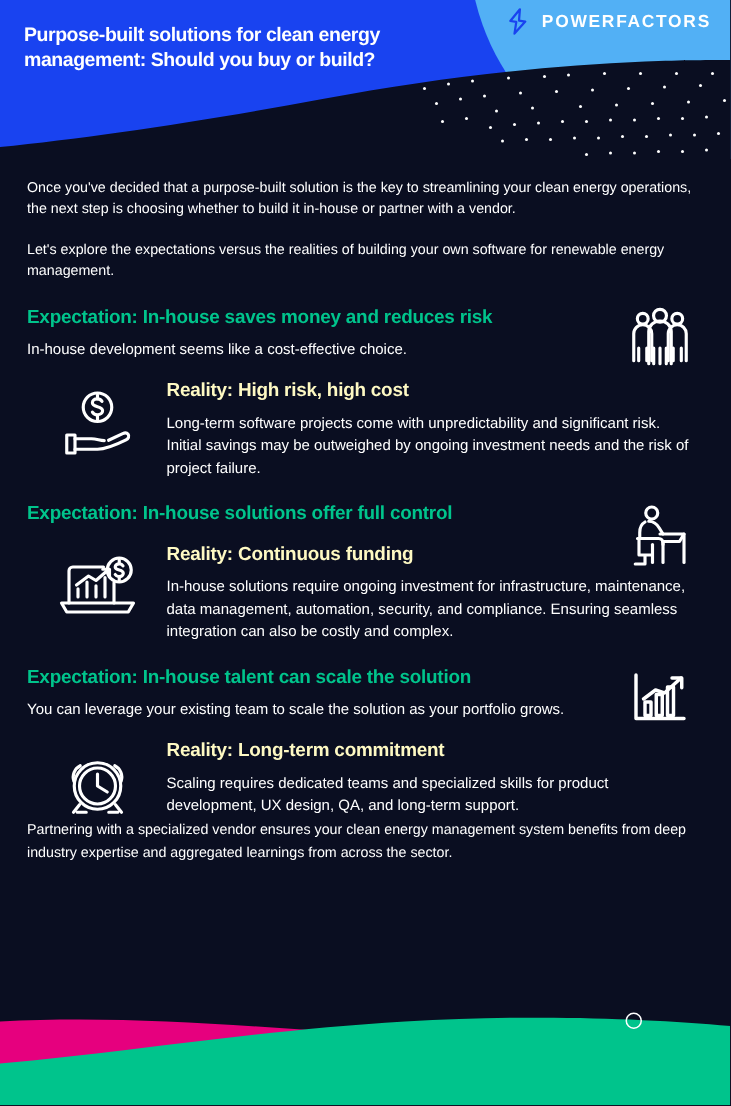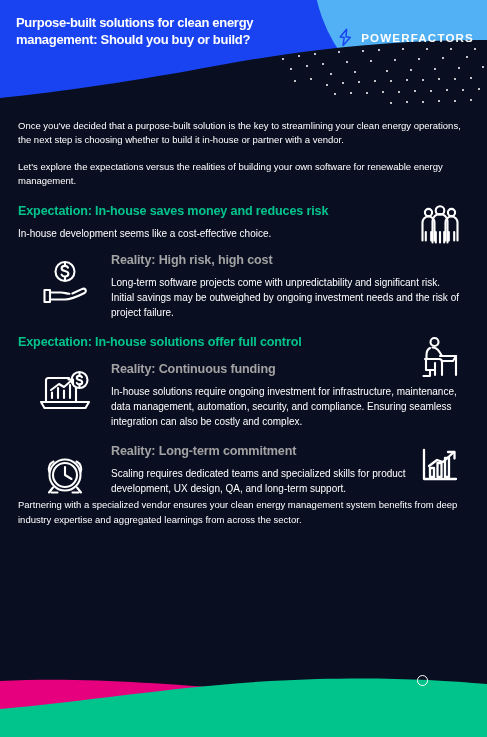--- a/index.html
+++ b/index.html
@@ -61,21 +61,21 @@
     position:absolute; left:16px; top:14px;
     width:310px;
     color:#ffffff;
     font-size:13px;
     font-weight:bold;
     line-height:1.33;
     letter-spacing:-0.3px;
   }
 
   .logo {
-    position:absolute; right:13px; top:28px;
+    position:absolute; right:13px; top:5px;
     display:flex; align-items:center; gap:7px;
   }
   .logo-mark { width:17px; height:19px; display:block; }
   .logo-text {
     color:#ffffff;
     font-size:11.6px;
     font-weight:bold;
     letter-spacing:1.15px;
   }
 
@@ -98,21 +98,21 @@
   .block.reality { margin-top:12px; }
 
   .head-exp {
     color:#00c48c;
     font-size:12.6px;
     font-weight:bold;
     letter-spacing:-0.15px;
     line-height:1.2;
   }
   .head-real {
-    color:#a3a3a3;
+    color:#fef9c3;
     font-size:12.6px;
     font-weight:bold;
     letter-spacing:-0.15px;
     line-height:1.2;
   }
   .body-txt {
     color:#ffffff;
     font-size:10px;
     line-height:1.5;
     margin-top:7px;
@@ -322,20 +322,24 @@
           </g>
         </svg>
       </div>
       <div class="txtcol">
         <div class="head-real">Reality: Continuous funding</div>
         <div class="body-txt">In-house solutions require ongoing investment for infrastructure, maintenance, data management, automation, security, and compliance. Ensuring seamless integration can also be costly and complex.</div>
       </div>
     </div>
 
     <div class="block exp">
+      <div class="txtcol">
+        <div class="head-exp">Expectation: In-house talent can scale the solution</div>
+        <div class="body-txt">You can leverage your existing team to scale the solution as your portfolio grows.</div>
+      </div>
       <div class="iconcol">
         <svg width="40" height="40" viewBox="0 0 40 40">
           <g fill="none" stroke="#ffffff" stroke-width="2.3" stroke-linejoin="round" stroke-linecap="round">
             <path d="M4 4 V33 h32"></path>
             <path d="M10 31 V22 h4 v9 Z"></path>
             <path d="M17.5 31 V17 h4 v14 Z"></path>
             <path d="M25 31 V12 h4 v19 Z"></path>
             <path d="M9 20 l8-6 6 2 11-10"></path>
             <path d="M28 6 h6.5 v6.5"></path>
           </g>

